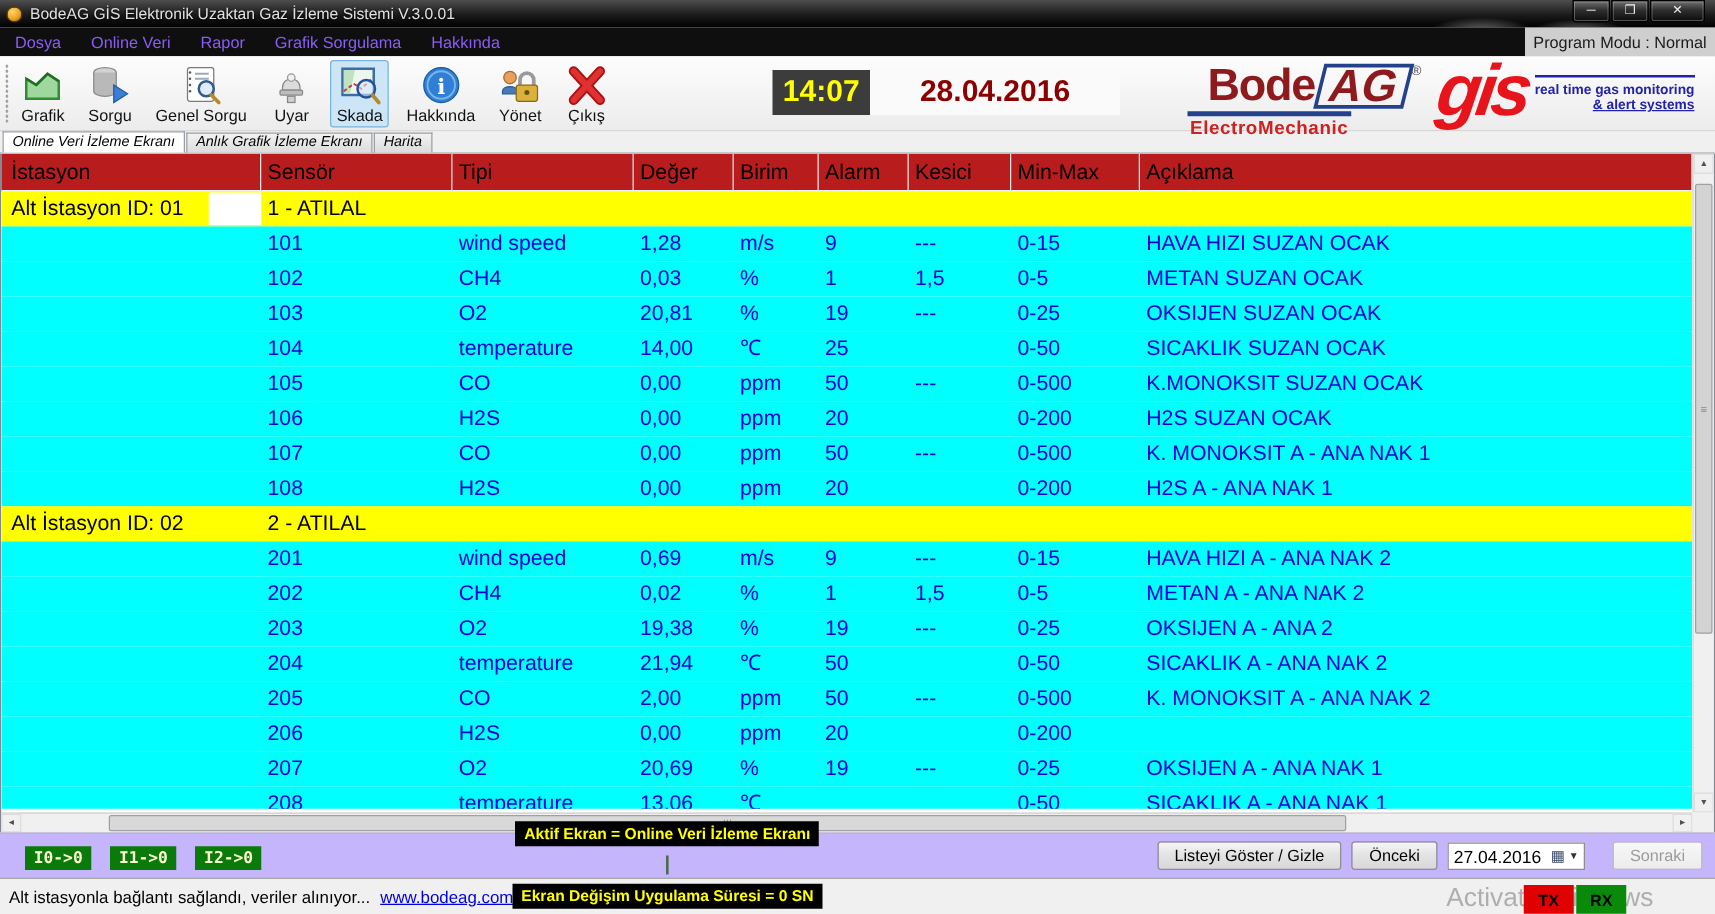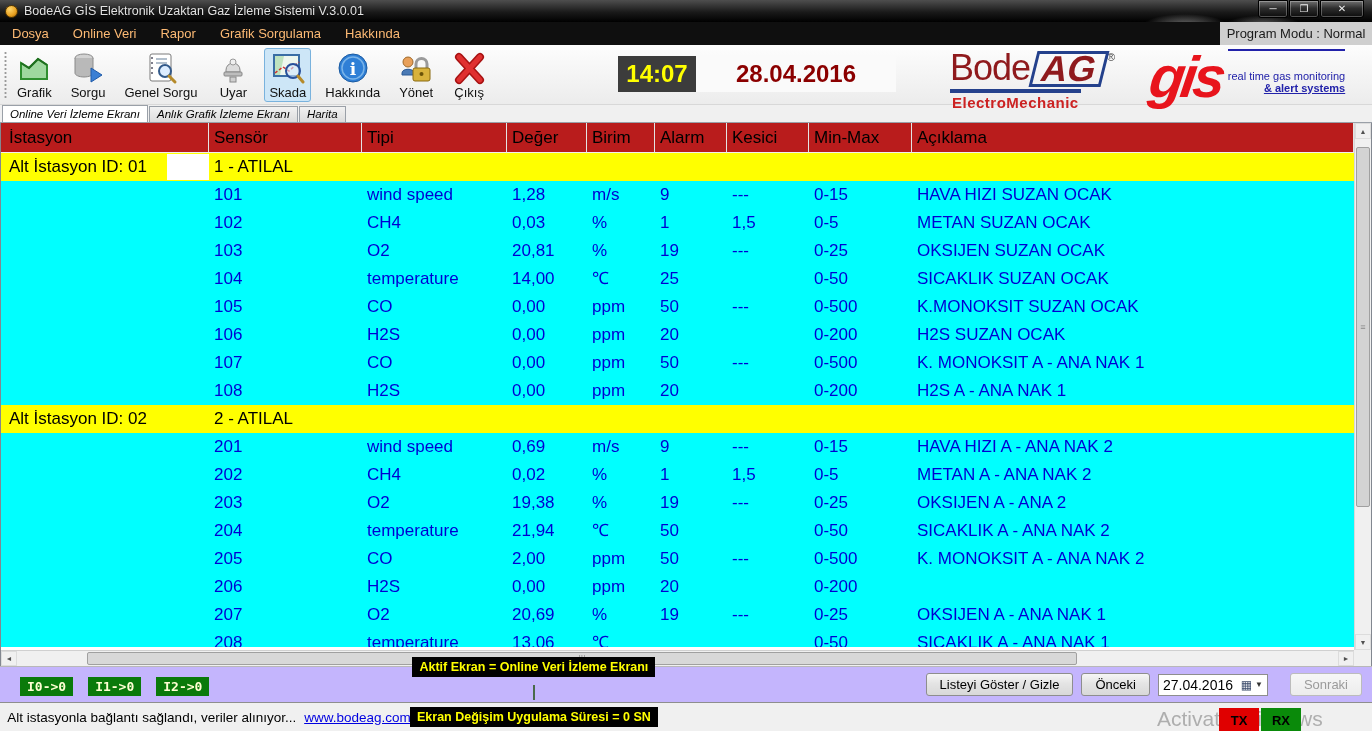--- a/index.html
+++ b/index.html
@@ -17,21 +17,21 @@
     background:radial-gradient(circle at 35% 30%, #ffd66b, #e8a020 60%, #8a5200); border:1px solid #5a3a00; }
   .apptitle { color:#e2e2e2; font-size:12.5px; text-shadow:0 1px 2px #000; white-space:nowrap; }
   .winbtns { position:absolute; right:8px; top:0; display:flex; }
   .winbtn { width:30px; height:18px; margin-left:1px; color:#eee; font-size:10px; line-height:16px; text-align:center;
     background:linear-gradient(#707070,#2e2e2e 45%,#0c0c0c); border:1px solid #000;
     box-shadow:inset 0 0 0 1px rgba(255,255,255,.28); border-radius:0 0 3px 3px; cursor:default; }
   .winbtn.close { width:44px; }
 
   
   .menubar { height:23px; background:#0f0f0f; display:flex; align-items:stretch; position:relative; }
-  .menuitem { color:#fdba74; font-size:13px; padding:0 12px; display:flex; align-items:center; white-space:nowrap; }
+  .menuitem { color:#8b5cf6; font-size:13px; padding:0 12px; display:flex; align-items:center; white-space:nowrap; }
   .progmode { position:absolute; right:0; top:0; height:23px; width:152px; background:#cfcfcf; color:#1a1a1a;
     font-size:13px; display:flex; align-items:center; justify-content:center; }
 
   
   .toolbar { height:60px; position:relative; background:linear-gradient(#fdfdfd,#ececec); border-bottom:1px solid #d8d8d8; }
   .grip { position:absolute; left:4px; top:6px; bottom:6px; width:3px;
     background-image:radial-gradient(circle,#9a9a9a 1px,transparent 1.2px); background-size:3px 4px; }
   .tbtns { position:absolute; left:12px; top:3px; display:flex; gap:9px; align-items:flex-start; }
   .tbtn { display:flex; flex-direction:column; align-items:center; gap:0; padding:2px 4px 1px;
     border:1px solid transparent; border-radius:3px; cursor:default; }
@@ -40,32 +40,32 @@
   .ticon svg { width:34px; height:34px; display:block; }
   .tlabel { font-size:13px; color:#111; white-space:nowrap; }
 
   .timebox { position:absolute; left:618px; top:11px; width:78px; height:36px; background:#3c3c3c;
     color:var(--time-text,#ffff00); font-weight:bold; font-size:24px; display:flex; align-items:center; justify-content:center; }
   .datebox { position:absolute; left:696px; top:11px; width:200px; height:36px; background:#fafafa;
     color:var(--date-text,#8b0000); font-weight:bold; font-size:24px; display:flex; align-items:center; justify-content:center; }
 
   .bodelogo { position:absolute; left:950px; top:6px; }
   .bl-row { display:flex; align-items:flex-start; }
-  .bl-bode { font-weight:normal; font-size:36px; line-height:34px; color:#8f1a1d; letter-spacing:-1px; }
+  .bl-bode { font-weight:bold; font-size:36px; line-height:34px; color:#8f1a1d; letter-spacing:-1px;margin-left:16px; }
   .bl-ag { font-weight:bold; font-size:36px; line-height:30px; color:#8f1a1d; border:3px solid #24418c;
     transform:skewX(-14deg); padding:0 6px; margin-left:3px; display:inline-block; }
   .bl-r { font-size:11px; color:#444; margin-left:2px; }
   .bl-sub { font-weight:bold; font-size:15px; color:#cc2222; border-top:4px solid #24418c; margin-top:2px;
     width:max-content; padding:1px 2px 0; letter-spacing:.5px; }
 
   .gislogo { position:absolute; left:1150px; top:4px; display:flex; align-items:flex-end; }
   .gl-text { font-style:italic; font-weight:900; font-size:58px; line-height:48px; color:#e8141c;
     letter-spacing:-4px; transform:skewX(-8deg); }
   .gl-right { margin-left:6px; padding-bottom:7px; }
-  .gl-l1 { border-top:2px solid #2222aa; color:#2222aa; font-weight:normal; font-size:11px; white-space:nowrap; padding-top:19px; }
+  .gl-l1 { border-top:2px solid #2222aa; color:#2222aa; font-weight:bold; font-size:11px; white-space:nowrap; padding-top:4px; }
   .gl-l2 { color:#2222aa; font-weight:bold; font-size:11px; text-align:right;text-decoration:underline; }
 
   
   .tabbar { height:18px; background:#f0f0f0; display:flex; align-items:flex-end; padding-left:2px;
     border-bottom:1px solid #9aa0a8;font-style:italic; }
   .tab { font-size:11.5px; padding:1px 7px 2px; background:linear-gradient(#f2f2f2,#dcdcdc);
     border:1px solid #9aa0a8; border-bottom:none; margin-right:1px; color:#000; white-space:nowrap; cursor:default; }
   .tab.active { background:#fff; position:relative; z-index:2; padding-top:2px; }
 
   

